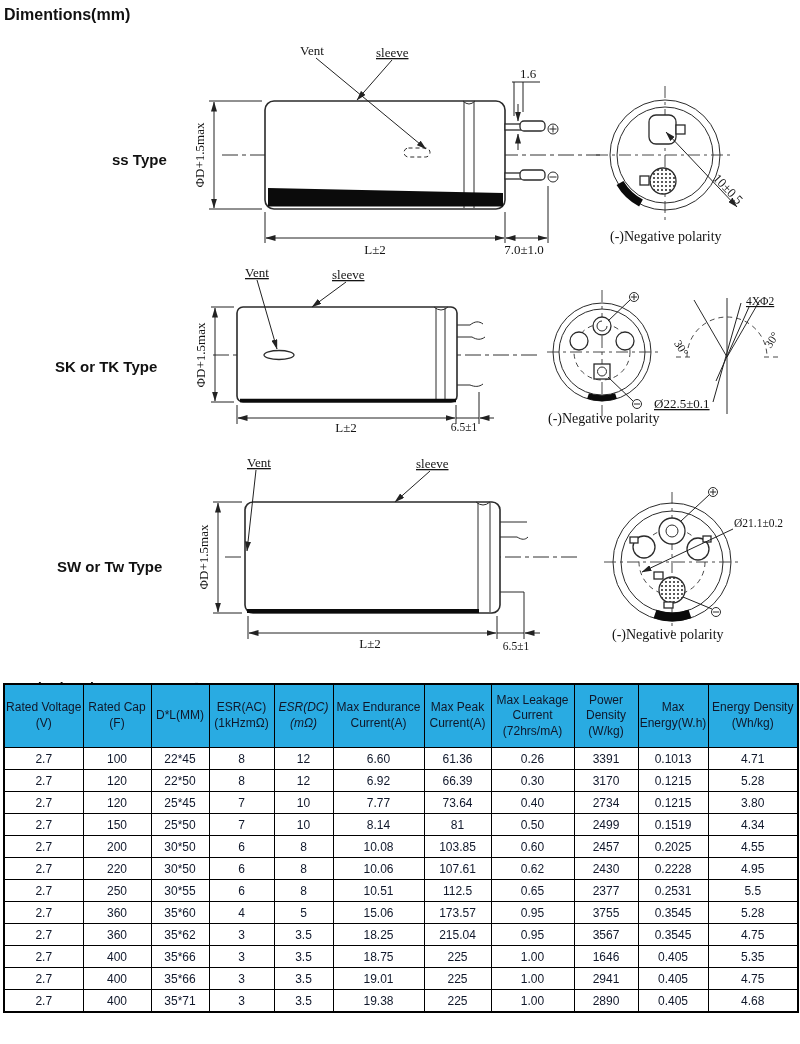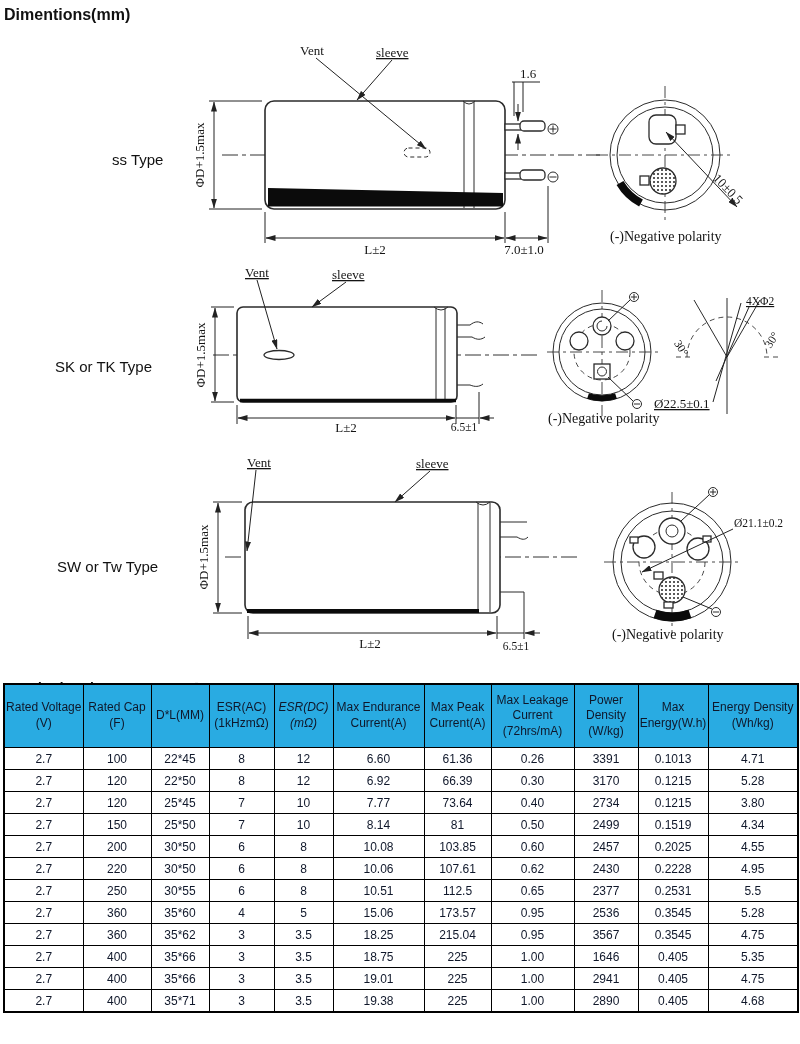--- a/index.html
+++ b/index.html
@@ -1,20 +1,20 @@
 <!DOCTYPE html>
 <html><head>
 <meta charset="utf-8">
 <style>
   html,body { margin:0; padding:0; background:#fff; }
   .page { position:relative; width:800px; height:1044px; background:#fff;
           font-family:"Liberation Sans", sans-serif; overflow:hidden; }
   .abs { position:absolute; }
   .title { font-size:16px; font-weight:bold; color:#111; }
-  .sec-label { font-size:15px; font-weight:normal; color:#111; }
+  .sec-label { font-size:15px; font-weight:bold; color:#111; }
   .ghost { font-size:22px; font-weight:bold; color:#ededed; }
 
   
   svg { position:absolute; left:0; top:0; }
   .body  { fill:#fff; stroke:#2b2b2b; stroke-width:1.6; }
   .thin  { fill:none; stroke:#2b2b2b; stroke-width:1; }
   .dim   { fill:none; stroke:#222;  stroke-width:1; }
   .lead  { fill:#fff; stroke:#2b2b2b; stroke-width:1.3; }
   .cl    { fill:none; stroke:#333; stroke-width:1; stroke-dasharray:16,4,4,4; }
   .cl2   { fill:none; stroke:#333; stroke-width:0.9; stroke-dasharray:12,4,3,4; }
@@ -394,21 +394,21 @@
         </tr>
         <tr>
           <td>2.7</td>
           <td>360</td>
           <td>35*60</td>
           <td>4</td>
           <td>5</td>
           <td>15.06</td>
           <td>173.57</td>
           <td>0.95</td>
-          <td>2536</td>
+          <td>3755</td>
           <td>0.3545</td>
           <td>5.28</td>
         </tr>
         <tr>
           <td>2.7</td>
           <td>360</td>
           <td>35*62</td>
           <td>3</td>
           <td>3.5</td>
           <td>18.25</td>

